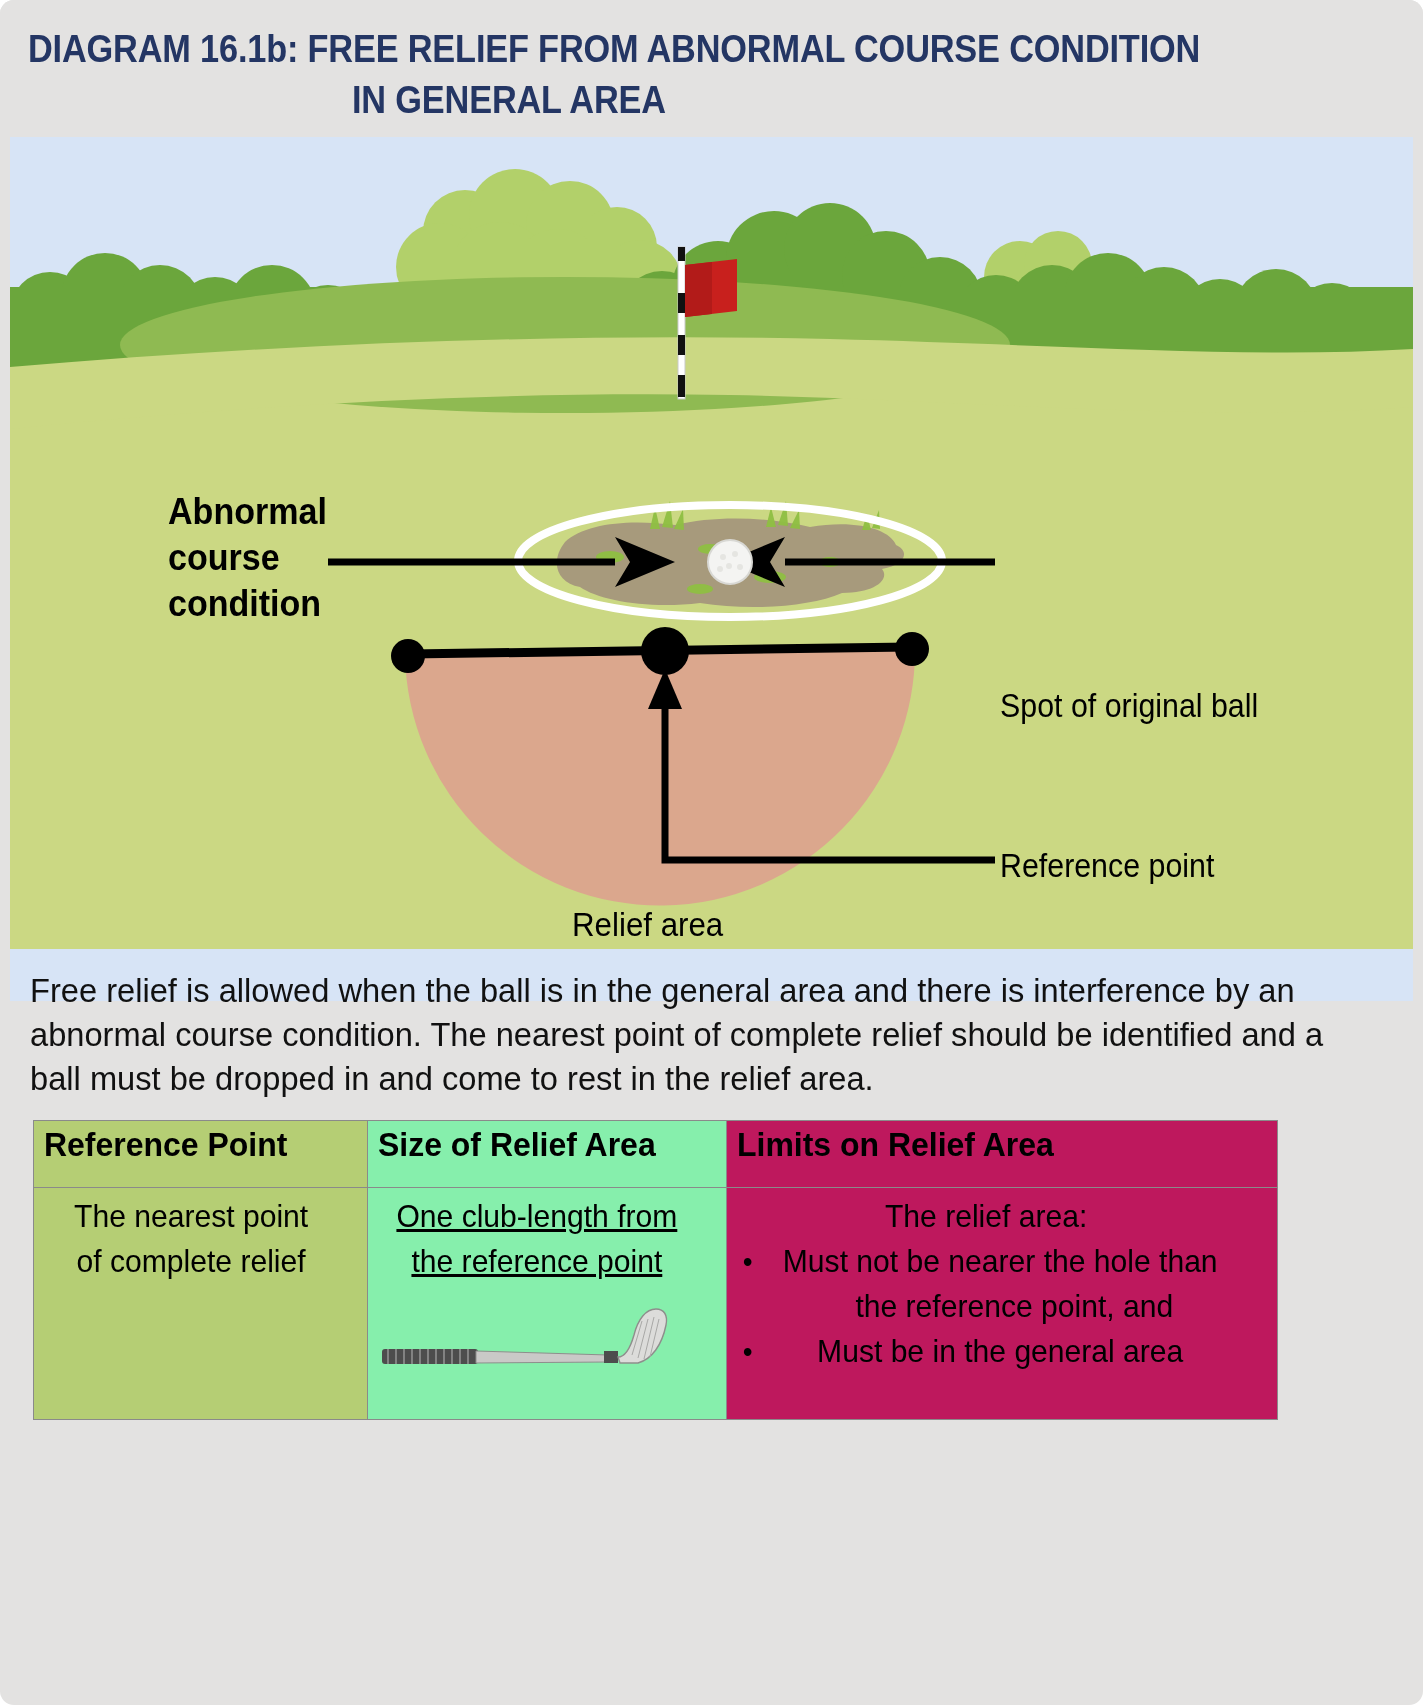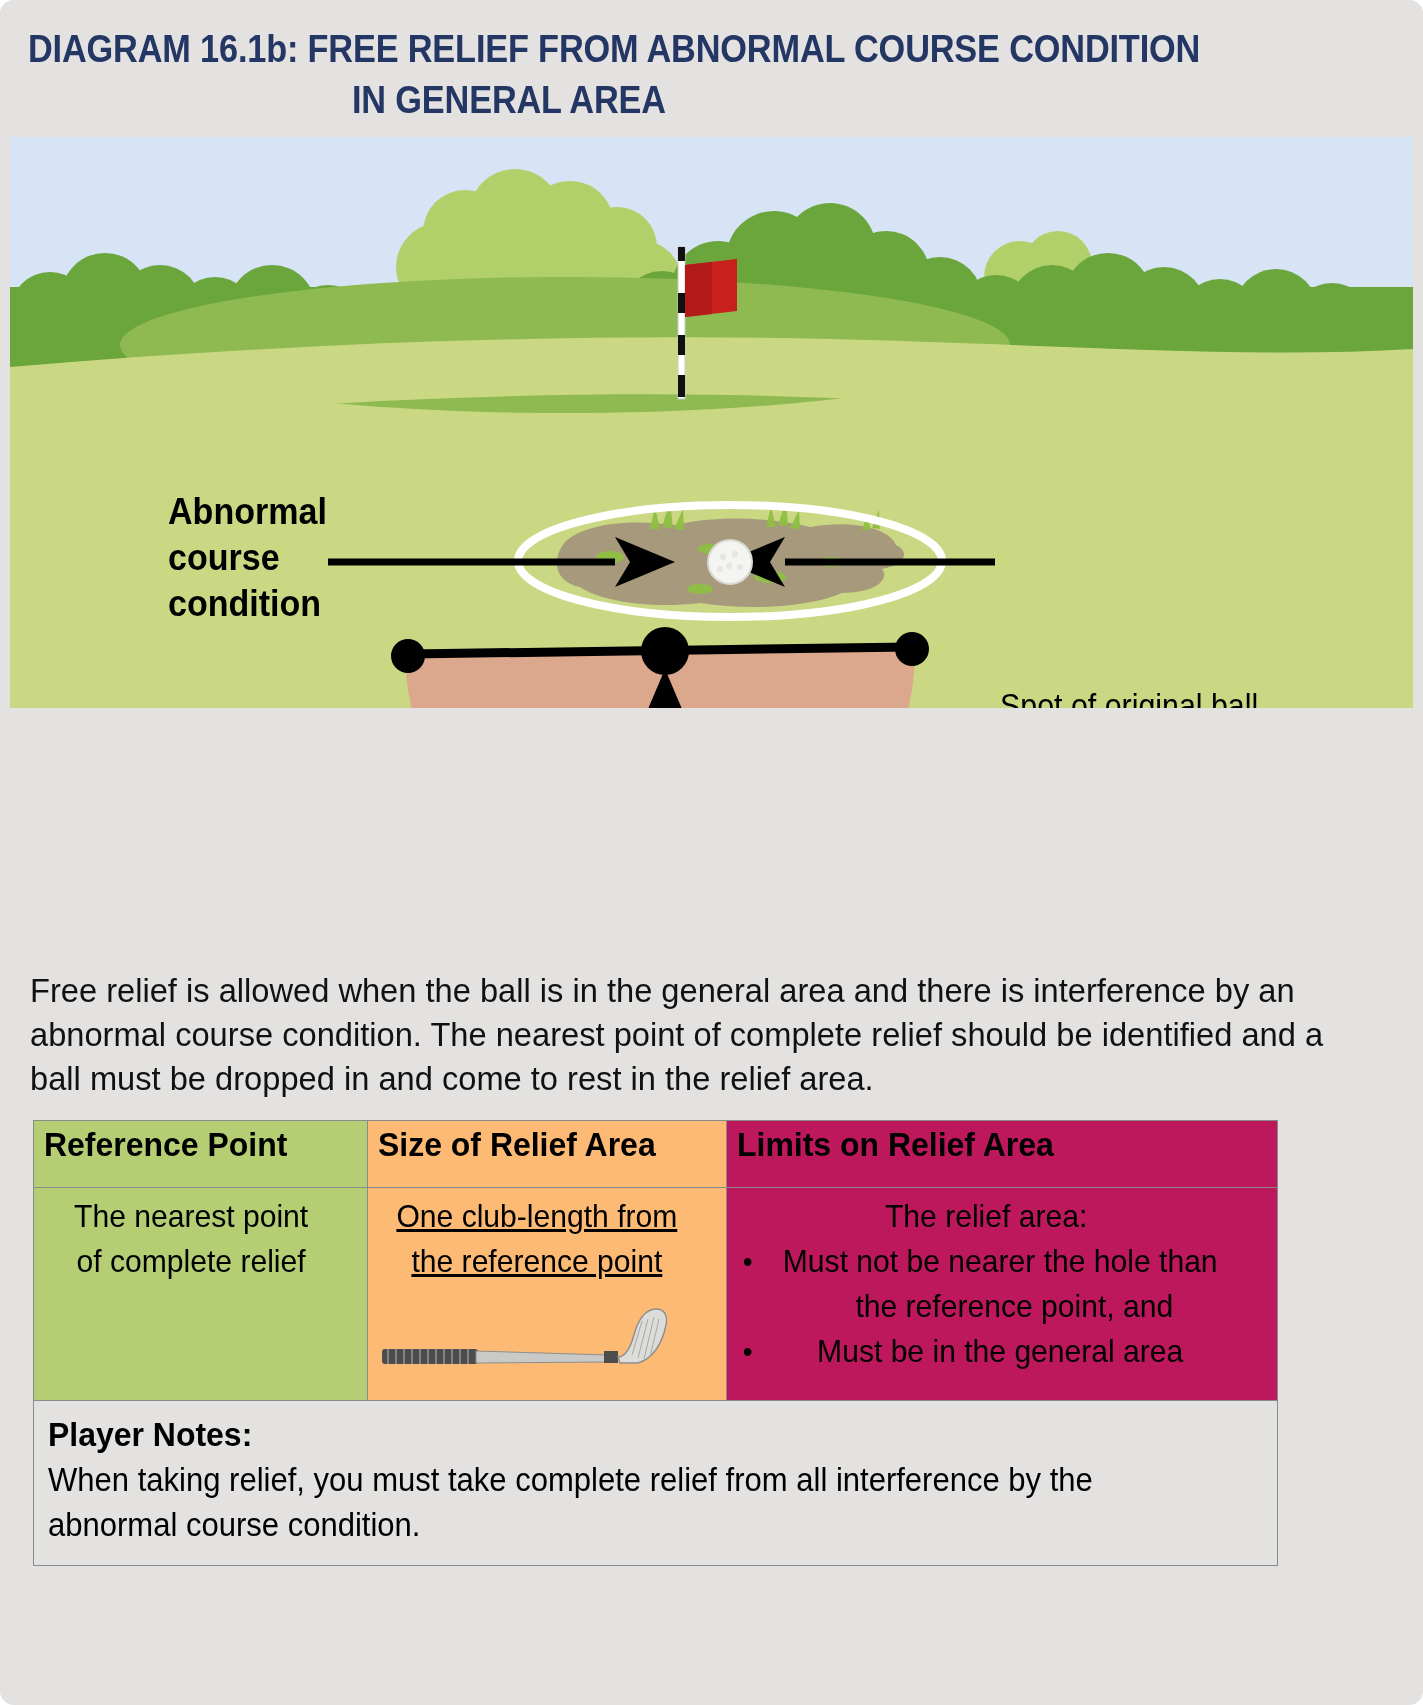--- a/index.html
+++ b/index.html
@@ -30,21 +30,21 @@
     transform:scaleX(0.88);
     transform-origin:left center;
     white-space:nowrap;
   }
   #title-line-1{ left:28px; top:27px; }
   #title-line-2{ left:352px; top:78px; }
 
   
   #illustration{
     position:absolute; left:10px; top:137px;
-    width:1403px; height:571px;
+    width:1403px; height:864px;
     overflow:hidden;
     background:#d7e4f6;
   }
   #illu-svg{ position:absolute; left:0; top:0; }
 
   .illu-label{
     position:absolute;
     color:#000;
     font-family:"Liberation Sans Narrow","Liberation Sans",sans-serif;
     white-space:pre;
@@ -88,21 +88,21 @@
     width:1245px;
     table-layout:fixed;
   }
   #relief-table td{
     border:1px solid #8a8a8a;
     vertical-align:top;
     padding:6px 10px 10px 10px;
     font-family:"Liberation Sans Narrow","Liberation Sans",sans-serif;
   }
   .col-ref{ width:313px; background:#b5ce74; }
-  .col-size{ width:338px; background:#fdba74; }
+  .col-size{ width:338px; background:#86efac; }
   .col-limits{ background:#be185d; }
 
   .th-cell{ font-weight:700; font-size:34px; height:52px; padding-top:4px !important; }
   .td-cell{ font-size:32px; line-height:45px;text-align:center; }
 
   .cell-inner{ transform:scaleX(0.94); transform-origin:left top; }
 
   td.size-body{ height:215px; position:relative;text-decoration:underline; }
   #club-icon{ position:absolute; left:12px; bottom:28px; }
 
@@ -338,18 +338,14 @@
                 <span>Must be in the general area</span>
               </li>
             </ul>
           </div>
         </td>
       </tr>
     </tbody>
       </table>
   </div>
 
-  <div id="player-notes">
-    <div id="notes-title">Player Notes:</div>
-    <div id="notes-body">When taking relief, you must take complete relief from all interference by the abnormal course condition.</div>
-  </div>
 
 </div>
 
 </body></html>

